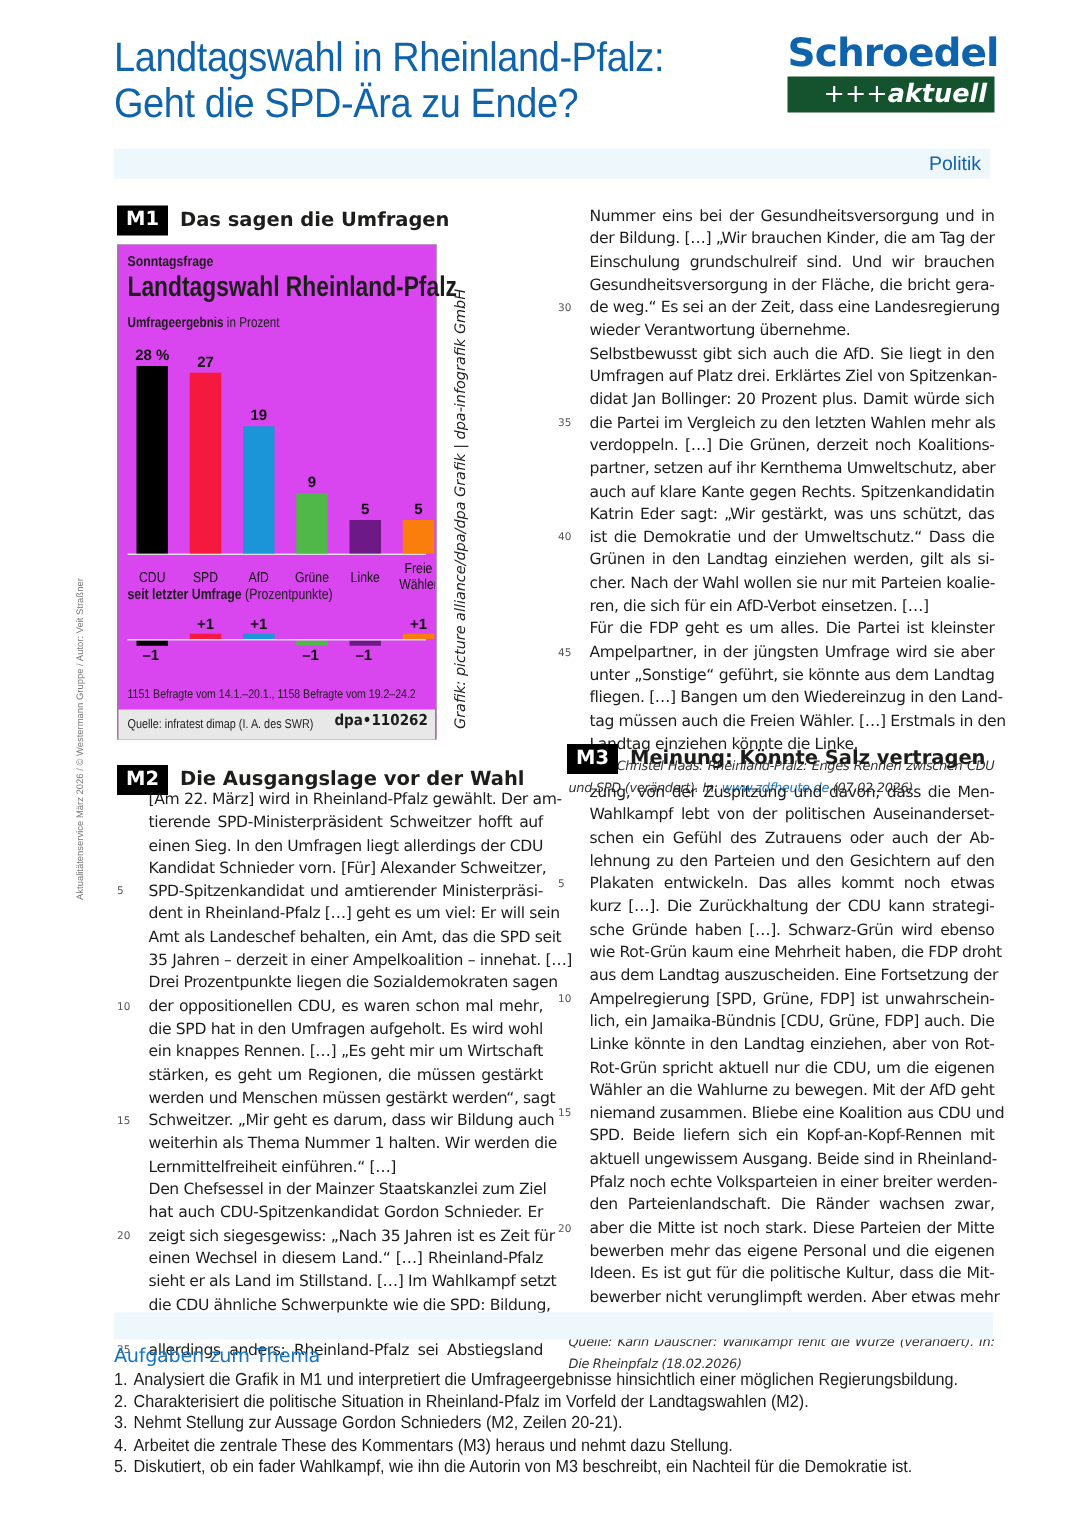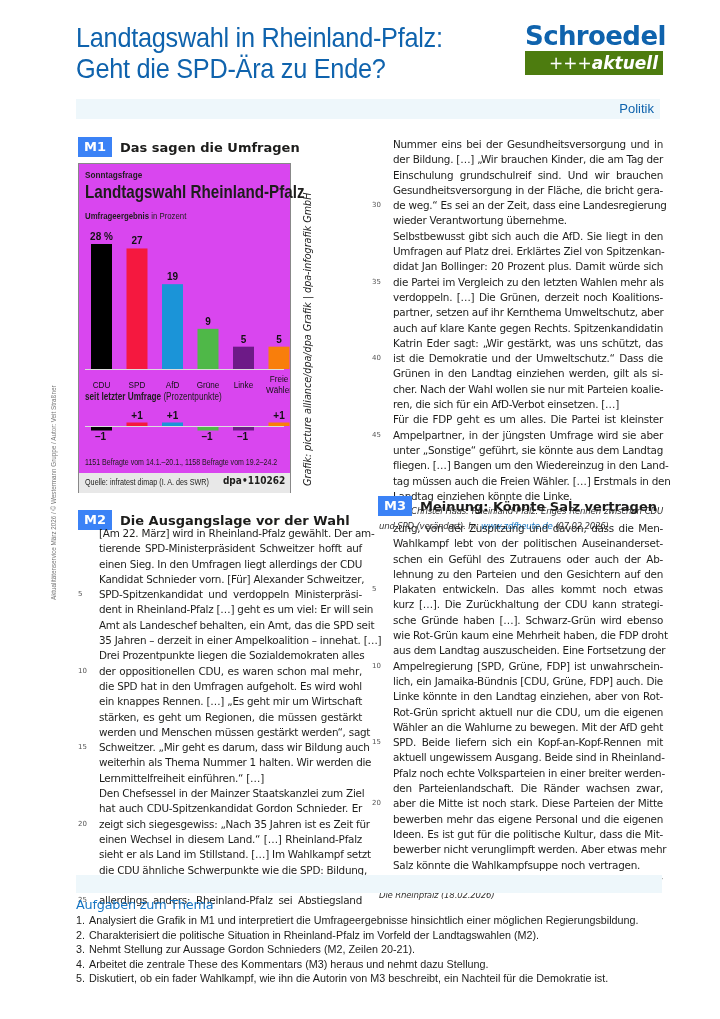--- a/index.html
+++ b/index.html
@@ -3,31 +3,31 @@
 <meta charset="utf-8">
 <style>
   * { box-sizing: border-box; margin: 0; padding: 0; }
   html, body { width: 720px; height: 1019px; background: #ffffff; overflow: hidden; }
   body { position: relative; font-family: "DejaVu Sans", sans-serif; color: #1d1d1b; }
 
   .title { position: absolute; left: 76px; top: 22px; width: 420px; color: #0f63ad;
     font-family: "Liberation Sans", sans-serif; font-size: 27.5px; line-height: 31px; letter-spacing: -0.3px; transform: scaleX(0.92); transform-origin: left top; }
   .logo { position: absolute; left: 525px; top: 22px; width: 138px; }
   .logo-name { color: #0f63ad; font-family: "DejaVu Sans", sans-serif; font-weight: bold; font-size: 26px; line-height: 28px; text-align: right; letter-spacing: -0.6px; }
-  .logo-band { margin-top: 1px; background: #4d7c0f; color: #fff; height: 24px; text-align: right; padding-right: 5px;
+  .logo-band { margin-top: 1px; background: #14532d; color: #fff; height: 24px; text-align: right; padding-right: 5px;
     font-family: "DejaVu Sans", sans-serif; font-style: italic; font-weight: bold; font-size: 17px; line-height: 24px; }
   .logo-band .plus { font-style: normal; font-weight: normal; letter-spacing: 0px; }
 
   .topic-band { position: absolute; left: 76px; top: 99px; width: 584px; height: 20px; background: #eef7fb; }
   .topic-label { position: absolute; right: 6px; top: 2px; color: #0f63ad; font-family: "Liberation Sans", sans-serif; font-size: 13px; }
 
   .side-credit { position: absolute; left: 50px; top: 600px; transform: rotate(-90deg); transform-origin: left top; white-space: nowrap;
     font-family: "Liberation Sans", sans-serif; font-size: 6.3px; color: #777; }
 
-  .mlabel { display: inline-block; background: #3b82f6; color: #fff; font-weight: bold; font-family: "DejaVu Sans", sans-serif; font-size: 13px;
+  .mlabel { display: inline-block; background: #000000; color: #fff; font-weight: bold; font-family: "DejaVu Sans", sans-serif; font-size: 13px;
     height: 20px; line-height: 20px; padding: 0 6px; margin-right: 8px; vertical-align: middle; }
   .mhead { position: absolute; font-family: "DejaVu Sans", sans-serif; font-weight: bold; font-size: 13px; white-space: nowrap; }
   .mhead .mtitle { vertical-align: middle; }
 
   
   .chart { position: absolute; left: 78px; top: 163px; width: 213px; height: 330px; border: 1px solid #888; background: #d946ef; }
   .c-kicker { position: absolute; left: 6px; top: 5px; font-family: "Liberation Sans", sans-serif; font-weight: bold; font-size: 9.5px; transform: scaleX(0.86); transform-origin: left top; }
   .c-title { position: absolute; left: 6px; top: 17px; font-family: "Liberation Sans", sans-serif; font-weight: bold; font-size: 19px; white-space: nowrap; transform: scaleX(0.80); transform-origin: left top; }
   .c-sub { position: absolute; left: 6px; top: 46px; font-family: "Liberation Sans", sans-serif; font-size: 9.5px; white-space: nowrap; transform: scaleX(0.82); transform-origin: left top; }
   .c-sub b { font-weight: bold; }
@@ -158,25 +158,25 @@
   </div>
 
 <div class="mhead" style="left:78px; top:510px;">
   <span class="mlabel">M2</span><span class="mtitle">Die Ausgangslage vor der Wahl</span>
 </div>
 <div class="col col-m2" id="m2-col">
     <p><span>[Am 22. März] wird in Rheinland-Pfalz gewählt. Der am-</span></p>
     <p><span>tierende SPD-Ministerpräsident Schweitzer hofft auf</span></p>
     <p><span>einen Sieg. In den Umfragen liegt allerdings der CDU</span></p>
     <p><span>Kandidat Schnieder vorn. [Für] Alexander Schweitzer,</span></p>
-    <p><span class="ln">5</span><span>SPD-Spitzenkandidat und verdoppeln Ministerpräsi-</span></p>
+    <p><span class="ln">5</span><span>SPD-Spitzenkandidat und amtierender Ministerpräsi-</span></p>
     <p><span>dent in Rheinland-Pfalz […] geht es um viel: Er will sein</span></p>
     <p><span>Amt als Landeschef behalten, ein Amt, das die SPD seit</span></p>
     <p><span>35 Jahren – derzeit in einer Ampelkoalition – innehat. […]</span></p>
-    <p><span>Drei Prozentpunkte liegen die Sozialdemokraten alles</span></p>
+    <p><span>Drei Prozentpunkte liegen die Sozialdemokraten sagen</span></p>
     <p><span class="ln">10</span><span>der oppositionellen CDU, es waren schon mal mehr,</span></p>
     <p><span>die SPD hat in den Umfragen aufgeholt. Es wird wohl</span></p>
     <p><span>ein knappes Rennen. […] „Es geht mir um Wirtschaft</span></p>
     <p><span>stärken, es geht um Regionen, die müssen gestärkt</span></p>
     <p><span>werden und Menschen müssen gestärkt werden“, sagt</span></p>
     <p><span class="ln">15</span><span>Schweitzer. „Mir geht es darum, dass wir Bildung auch</span></p>
     <p><span>weiterhin als Thema Nummer 1 halten. Wir werden die</span></p>
     <p class="last"><span>Lernmittelfreiheit einführen.“ […]</span></p>
     <p><span>Den Chefsessel in der Mainzer Staatskanzlei zum Ziel</span></p>
     <p><span>hat auch CDU-Spitzenkandidat Gordon Schnieder. Er</span></p>
@@ -199,21 +199,21 @@
     <p><span class="ln">5</span><span>Plakaten entwickeln. Das alles kommt noch etwas</span></p>
     <p><span>kurz […]. Die Zurückhaltung der CDU kann strategi-</span></p>
     <p><span>sche Gründe haben […]. Schwarz-Grün wird ebenso</span></p>
     <p><span>wie Rot-Grün kaum eine Mehrheit haben, die FDP droht</span></p>
     <p><span>aus dem Landtag auszuscheiden. Eine Fortsetzung der</span></p>
     <p><span class="ln">10</span><span>Ampelregierung [SPD, Grüne, FDP] ist unwahrschein-</span></p>
     <p><span>lich, ein Jamaika-Bündnis [CDU, Grüne, FDP] auch. Die</span></p>
     <p><span>Linke könnte in den Landtag einziehen, aber von Rot-</span></p>
     <p><span>Rot-Grün spricht aktuell nur die CDU, um die eigenen</span></p>
     <p><span>Wähler an die Wahlurne zu bewegen. Mit der AfD geht</span></p>
-    <p><span class="ln">15</span></p>
+    <p><span class="ln">15</span><span>niemand zusammen. Bliebe eine Koalition aus CDU und</span></p>
     <p><span>SPD. Beide liefern sich ein Kopf-an-Kopf-Rennen mit</span></p>
     <p><span>aktuell ungewissem Ausgang. Beide sind in Rheinland-</span></p>
     <p><span>Pfalz noch echte Volksparteien in einer breiter werden-</span></p>
     <p><span>den Parteienlandschaft. Die Ränder wachsen zwar,</span></p>
     <p><span class="ln">20</span><span>aber die Mitte ist noch stark. Diese Parteien der Mitte</span></p>
     <p><span>bewerben mehr das eigene Personal und die eigenen</span></p>
     <p><span>Ideen. Es ist gut für die politische Kultur, dass die Mit-</span></p>
     <p><span>bewerber nicht verunglimpft werden. Aber etwas mehr</span></p>
     <p class="last"><span>Salz könnte die Wahlkampfsuppe noch vertragen.</span></p>
     <div class="src" style="margin-left: -14px; width: 284px;">Quelle: Karin Dauscher: Wahlkampf fehlt die Würze (verändert). In: Die Rheinpfalz (18.02.2026)</div>

